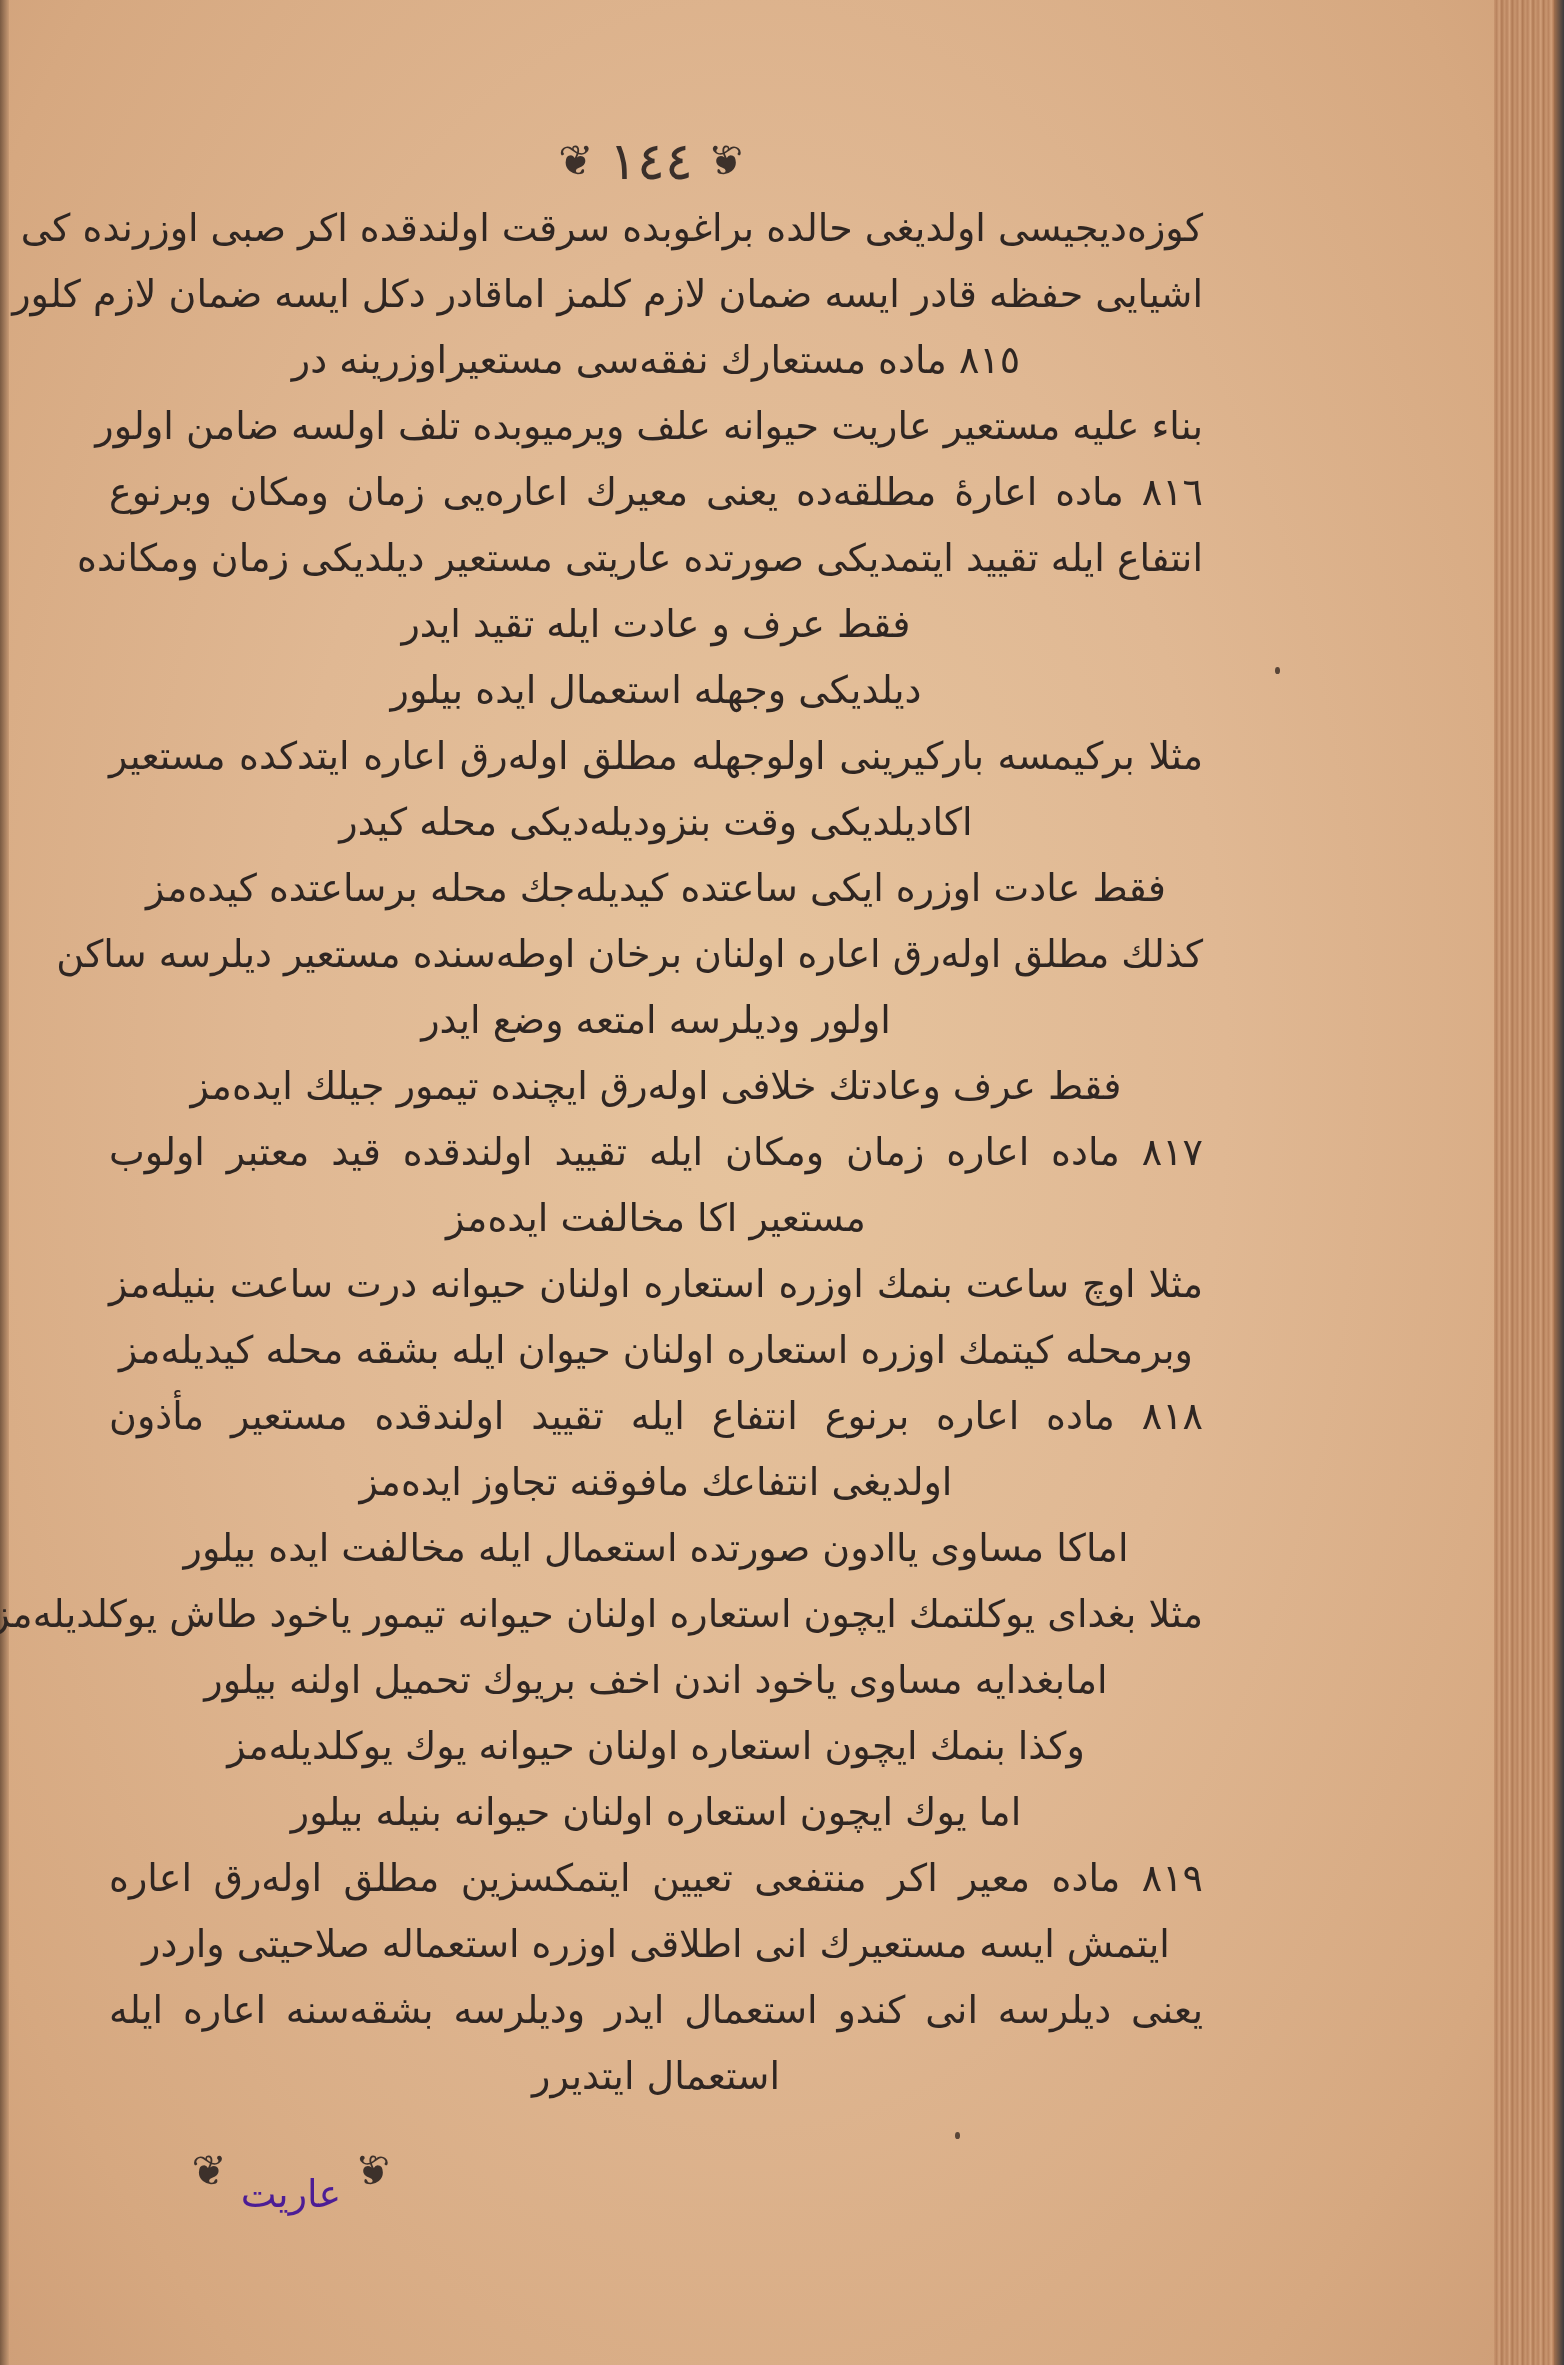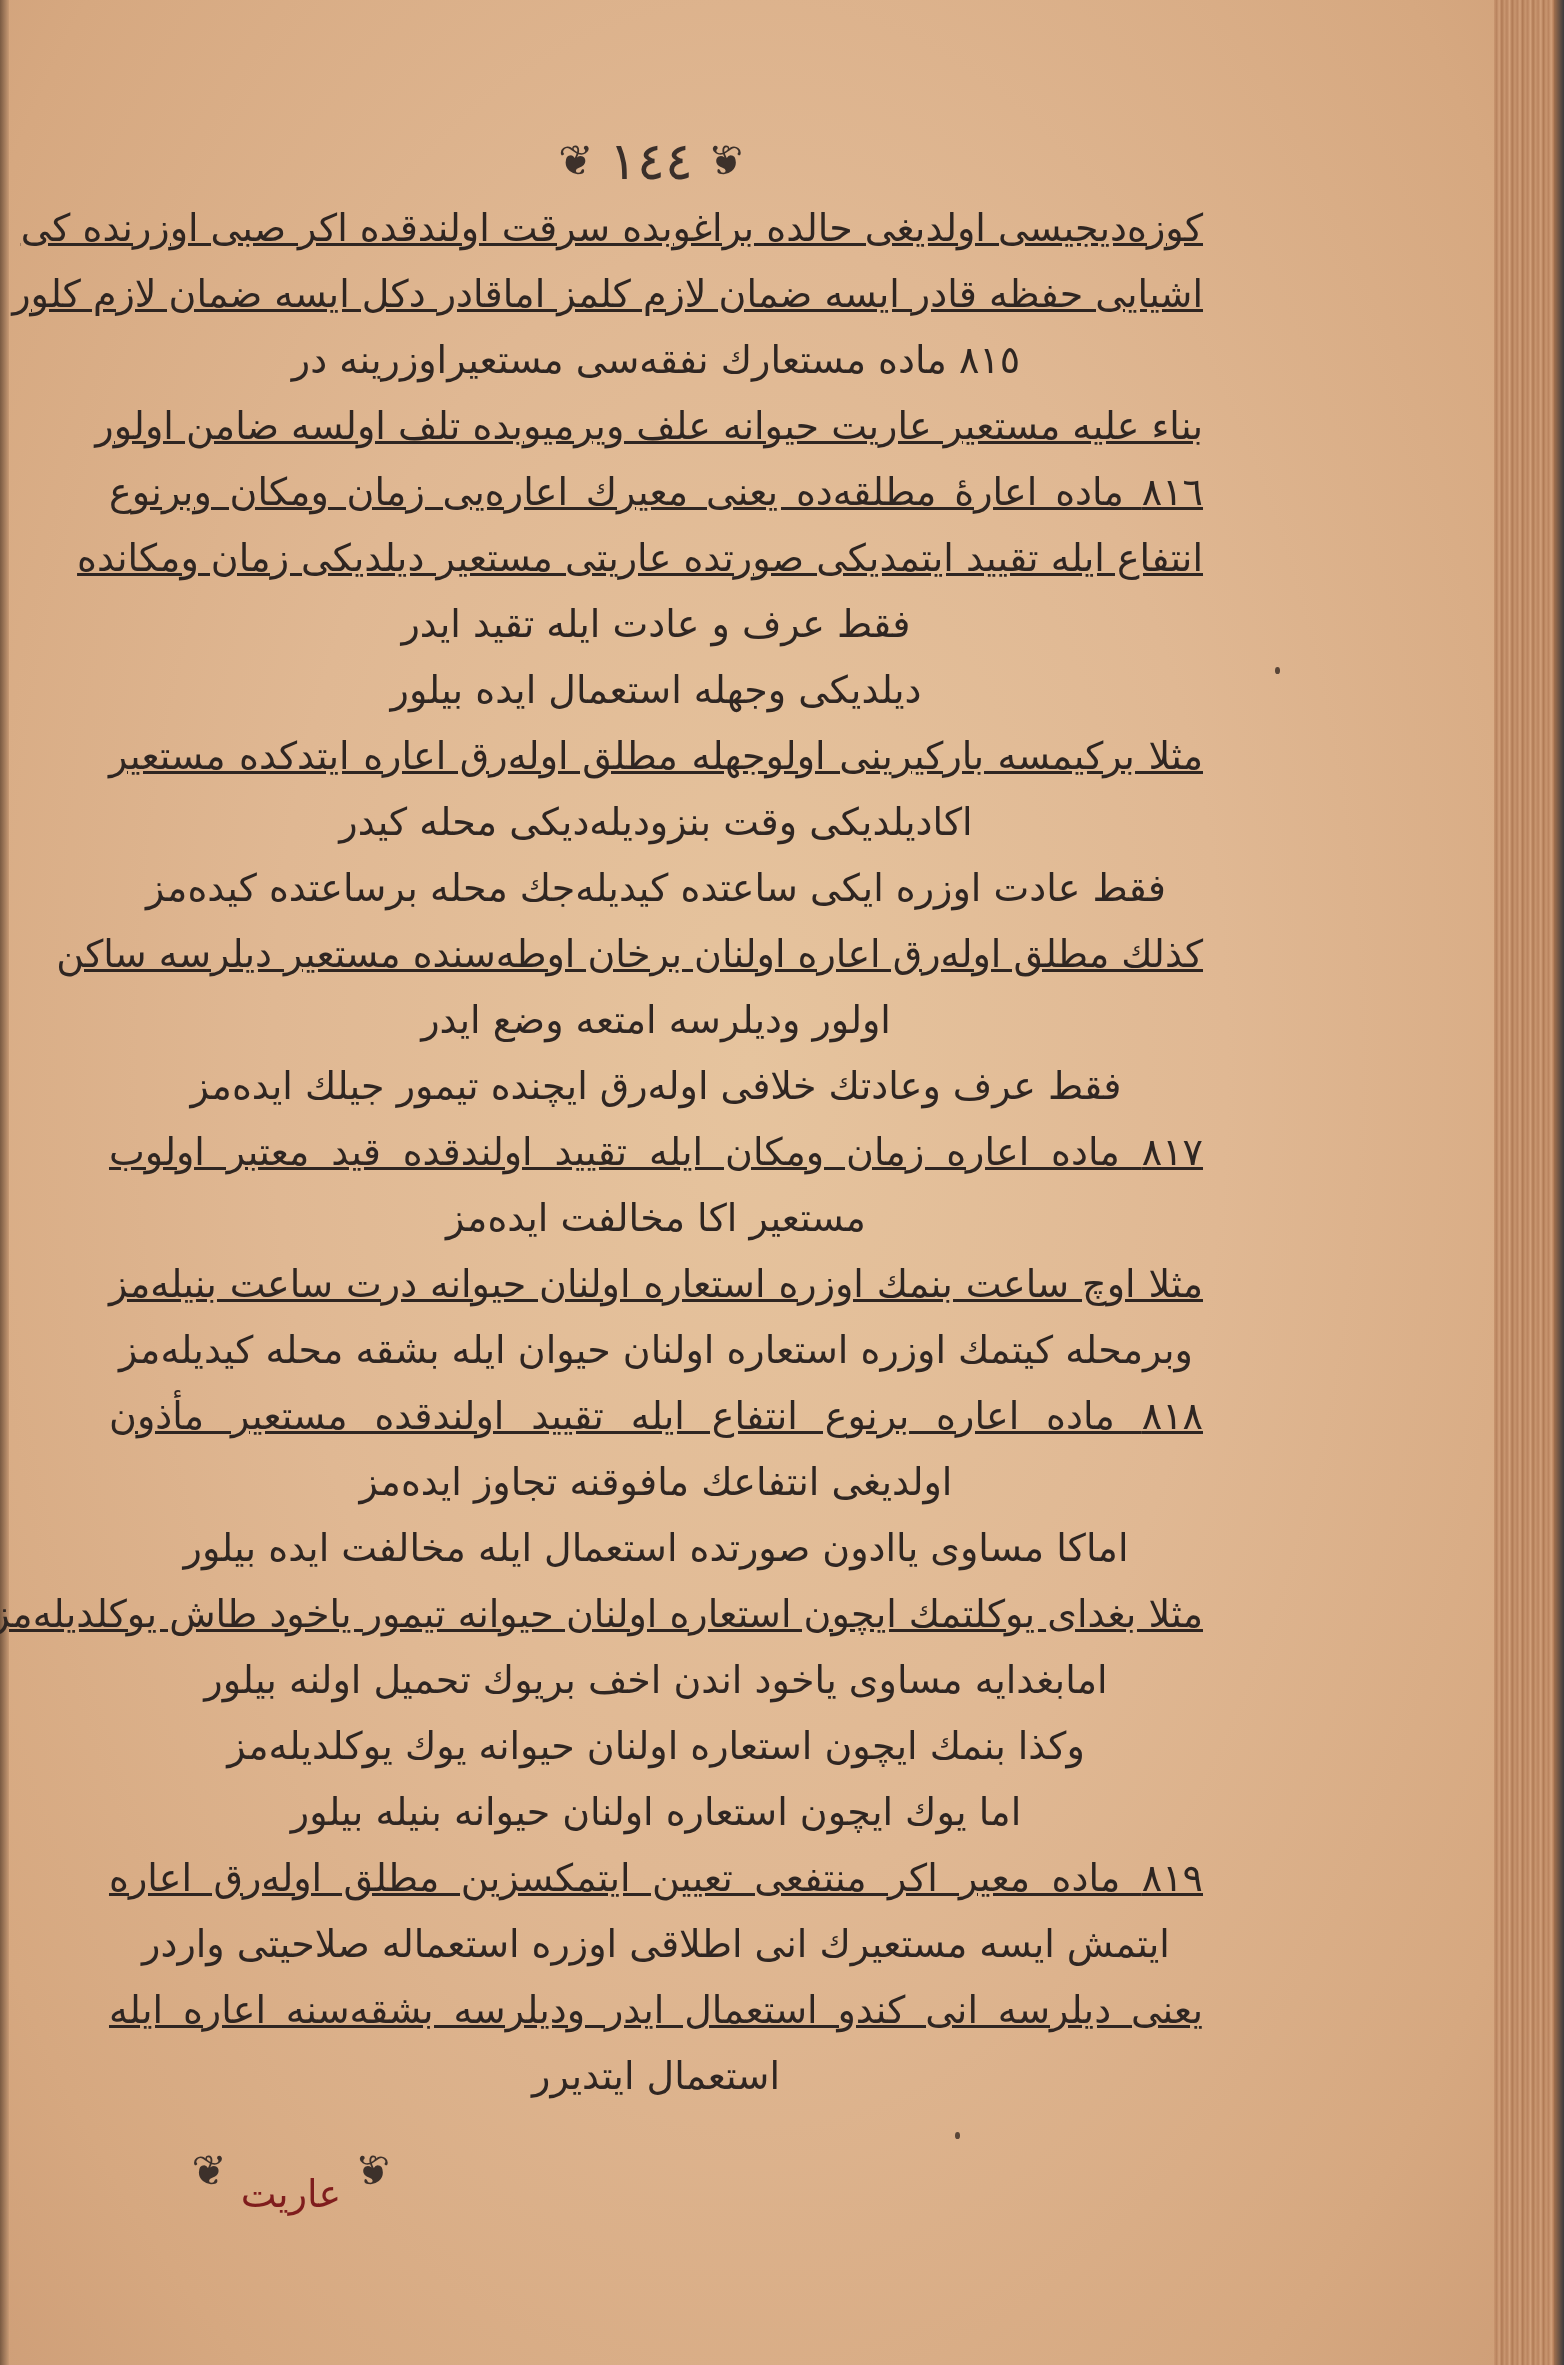--- a/index.html
+++ b/index.html
@@ -43,28 +43,28 @@
     position: absolute; top: 195px; left: 109px; width: 1094px;
     direction: rtl;
     color: #2f2622;
     font-family: "DejaVu Sans", sans-serif;
     font-size: 38px;
   }
   .line {
     height: 66px; line-height: 66px; white-space: nowrap;
     text-align: center; overflow: visible;
   }
-  .line.full { text-align: justify; text-align-last: justify; text-decoration: underline; }
+  .line.full { text-align: justify; text-align-last: justify; }
   .footer {
     position: absolute; top: 2136px; left: 187px; width: 208px; height: 69px;
     display: flex; align-items: center; justify-content: center; gap: 14px;
     direction: rtl;
   }
   .footer-word {
-    font-size: 38px; color: #7f1d1d; font-family: "DejaVu Sans", sans-serif; margin-top: 46px;
+    font-size: 38px; color: #4c1d95; font-family: "DejaVu Sans", sans-serif; margin-top: 46px;
   }
   .speck { position: absolute; width: 5.2px; height: 7px; background: #5a4638; border-radius: 50%; }
 </style>
 </head>
 <body>
 
 <div class="page"></div>
 <div class="left-shadow"></div>
 <div class="page-edges">
   <div class="edge-dark"></div>

